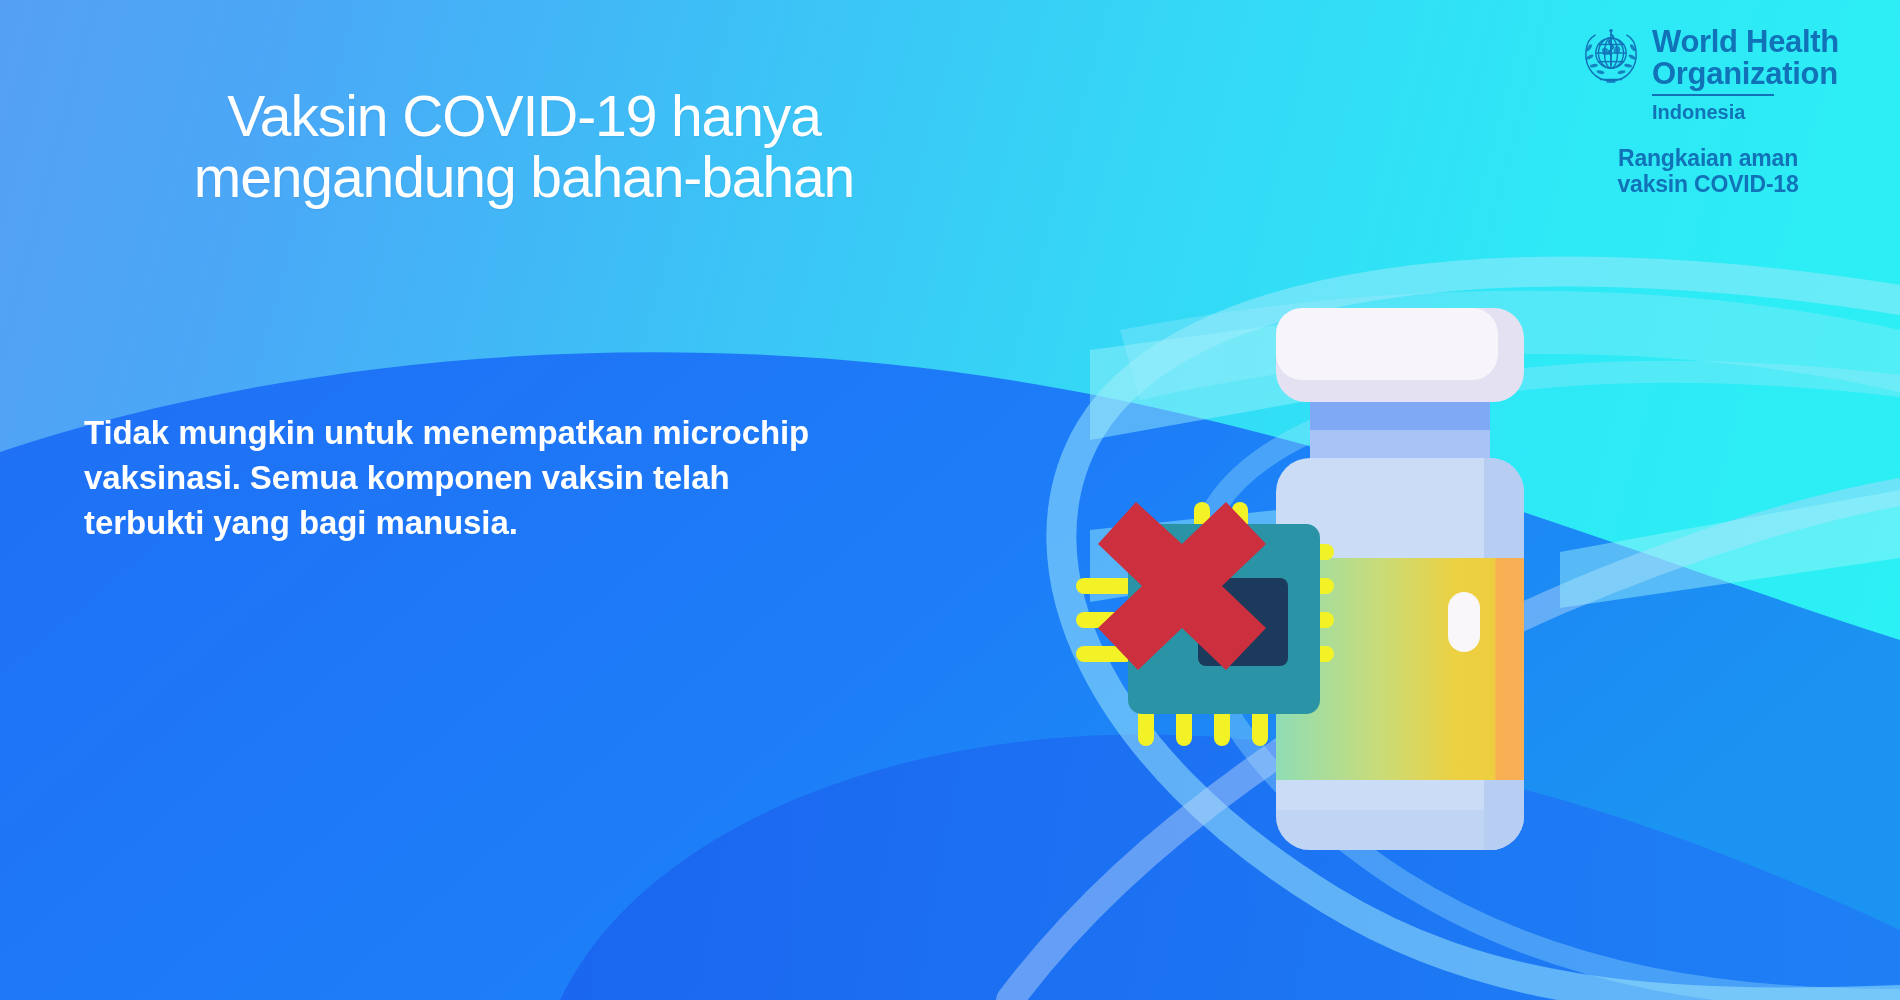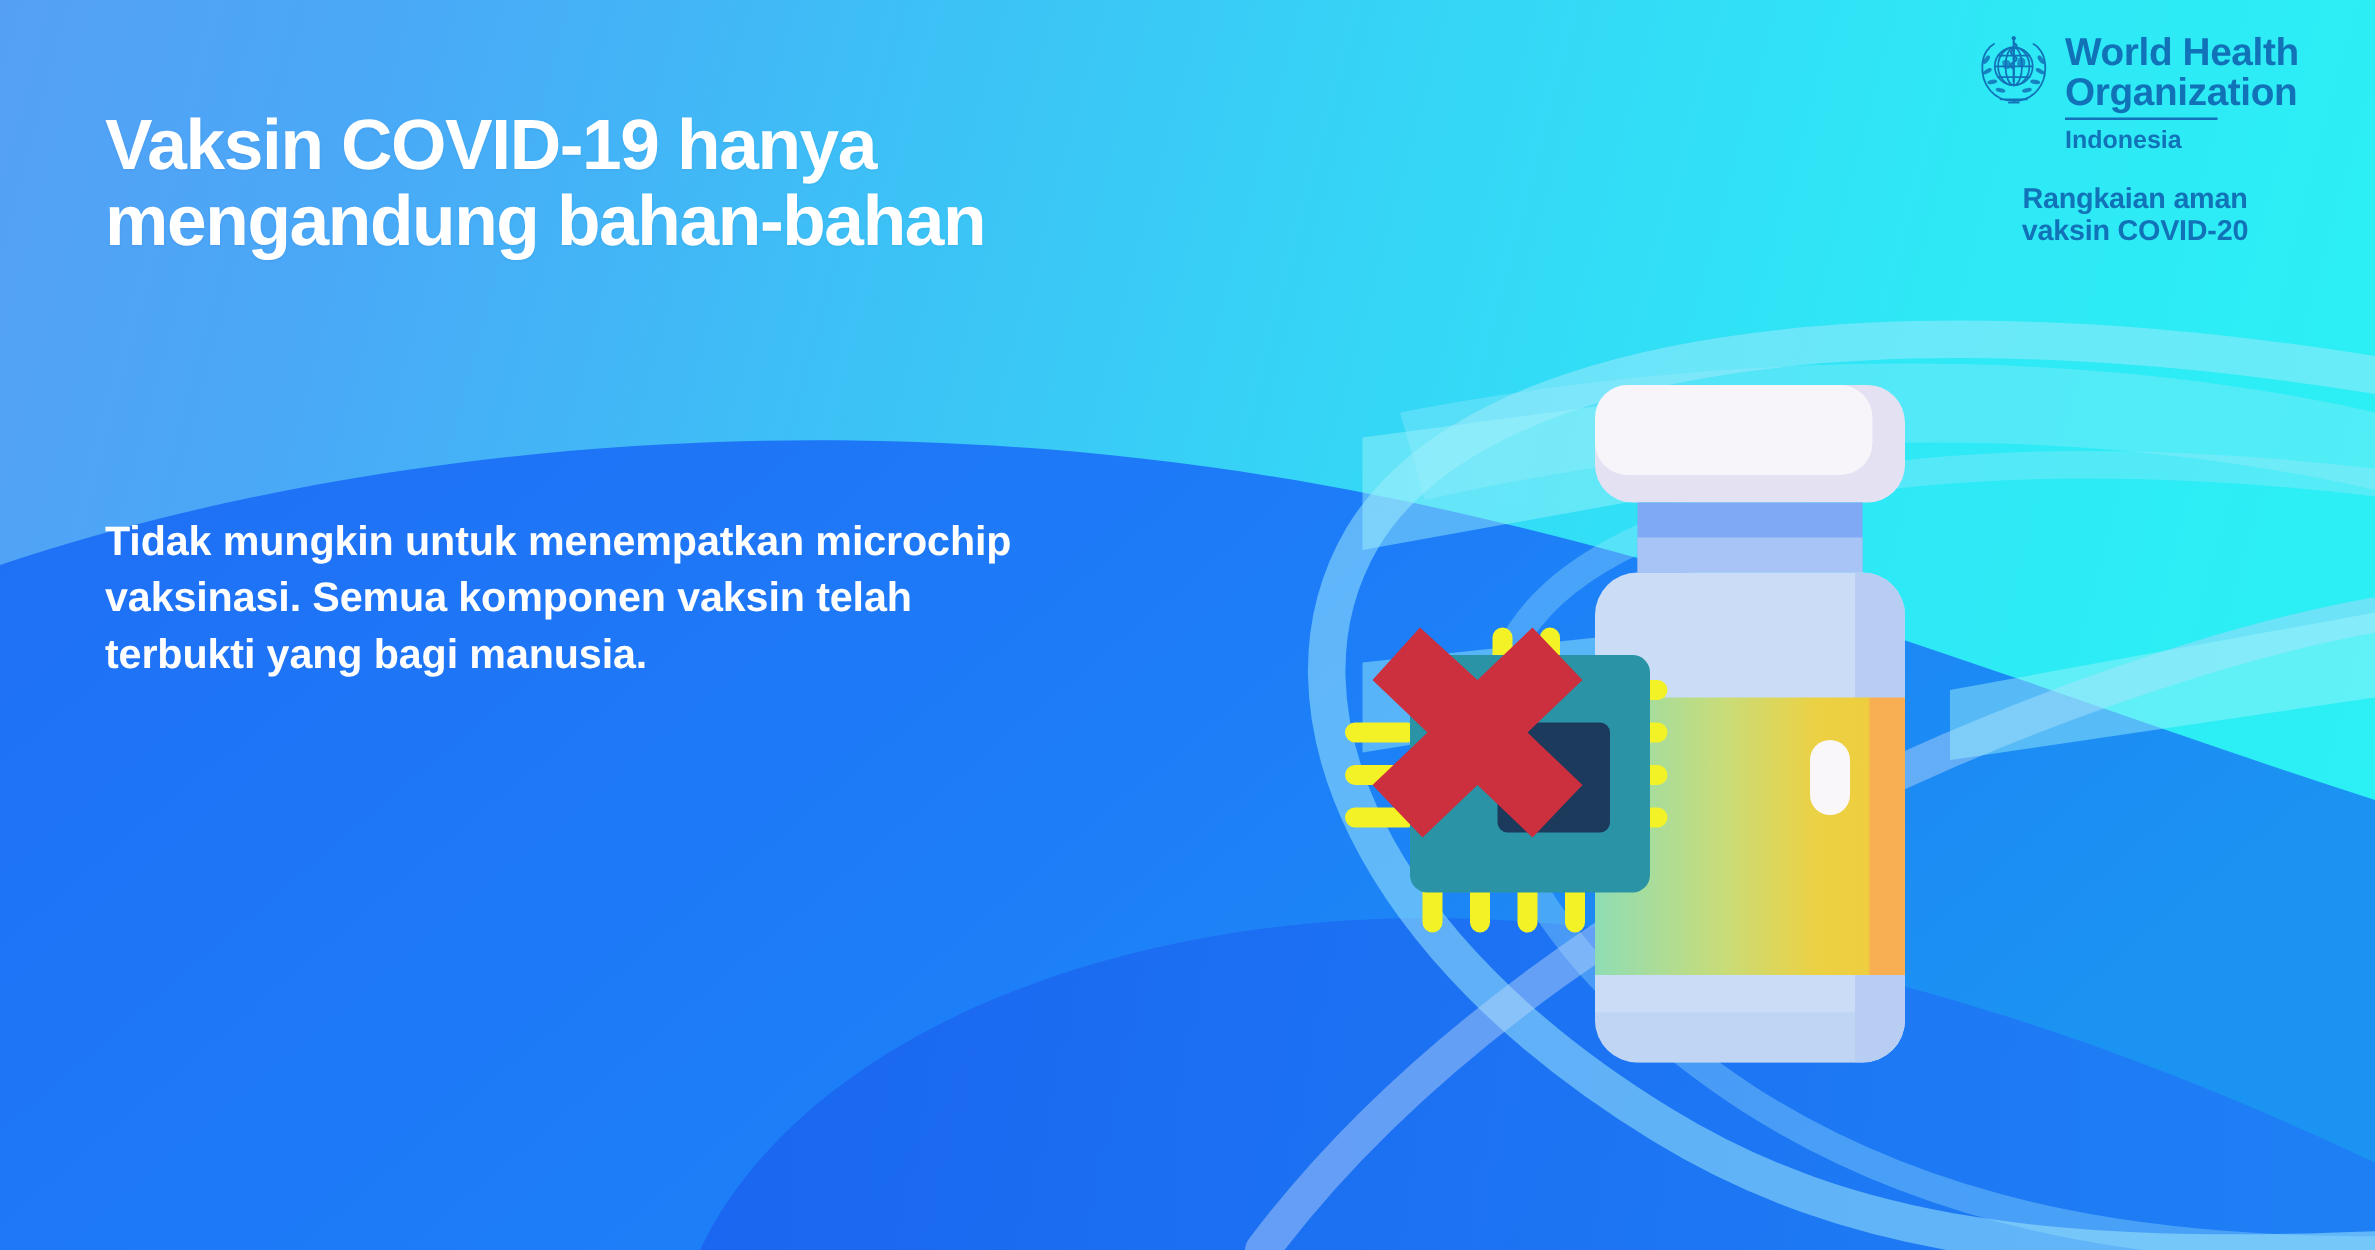--- a/index.html
+++ b/index.html
@@ -76,26 +76,27 @@
     text-align:center;
     letter-spacing:-0.2px;
   }
 
   
   #headline {
     position:absolute;
     left:84px; top:86px;
     width:880px;
     color:#ffffff;
-    font-weight:bold;
+    font-weight:normal;
     font-size:57px;
     line-height:1.07;
     letter-spacing:-1.1px;
     z-index:25;
     text-shadow:0 1px 2px rgba(20,80,160,.10);
+    text-align:center;
   }
   #body-copy {
     position:absolute;
     left:84px; top:410px;
     width:780px;
     color:#ffffff;
     font-size:33px;
     font-weight:bold;
     line-height:1.37;
     letter-spacing:-0.1px;
@@ -197,21 +198,21 @@
       <div id="brand-words">
         <div class="who-line">World Health</div>
         <div class="who-line">Organization</div>
         <div id="who-rule"></div>
         <div id="who-country">Indonesia</div>
       </div>
     </div>
 
     <div id="brand-tagline">
       <div>Rangkaian aman</div>
-      <div>vaksin COVID-20</div>
+      <div>vaksin COVID-18</div>
     </div>
   </div>
 
   <div id="headline">
     <div>Vaksin COVID-19 hanya</div>
     <div>mengandung bahan-bahan</div>
   </div>
 
   <div id="body-copy">
     <div>Tidak mungkin untuk menempatkan microchip</div>

